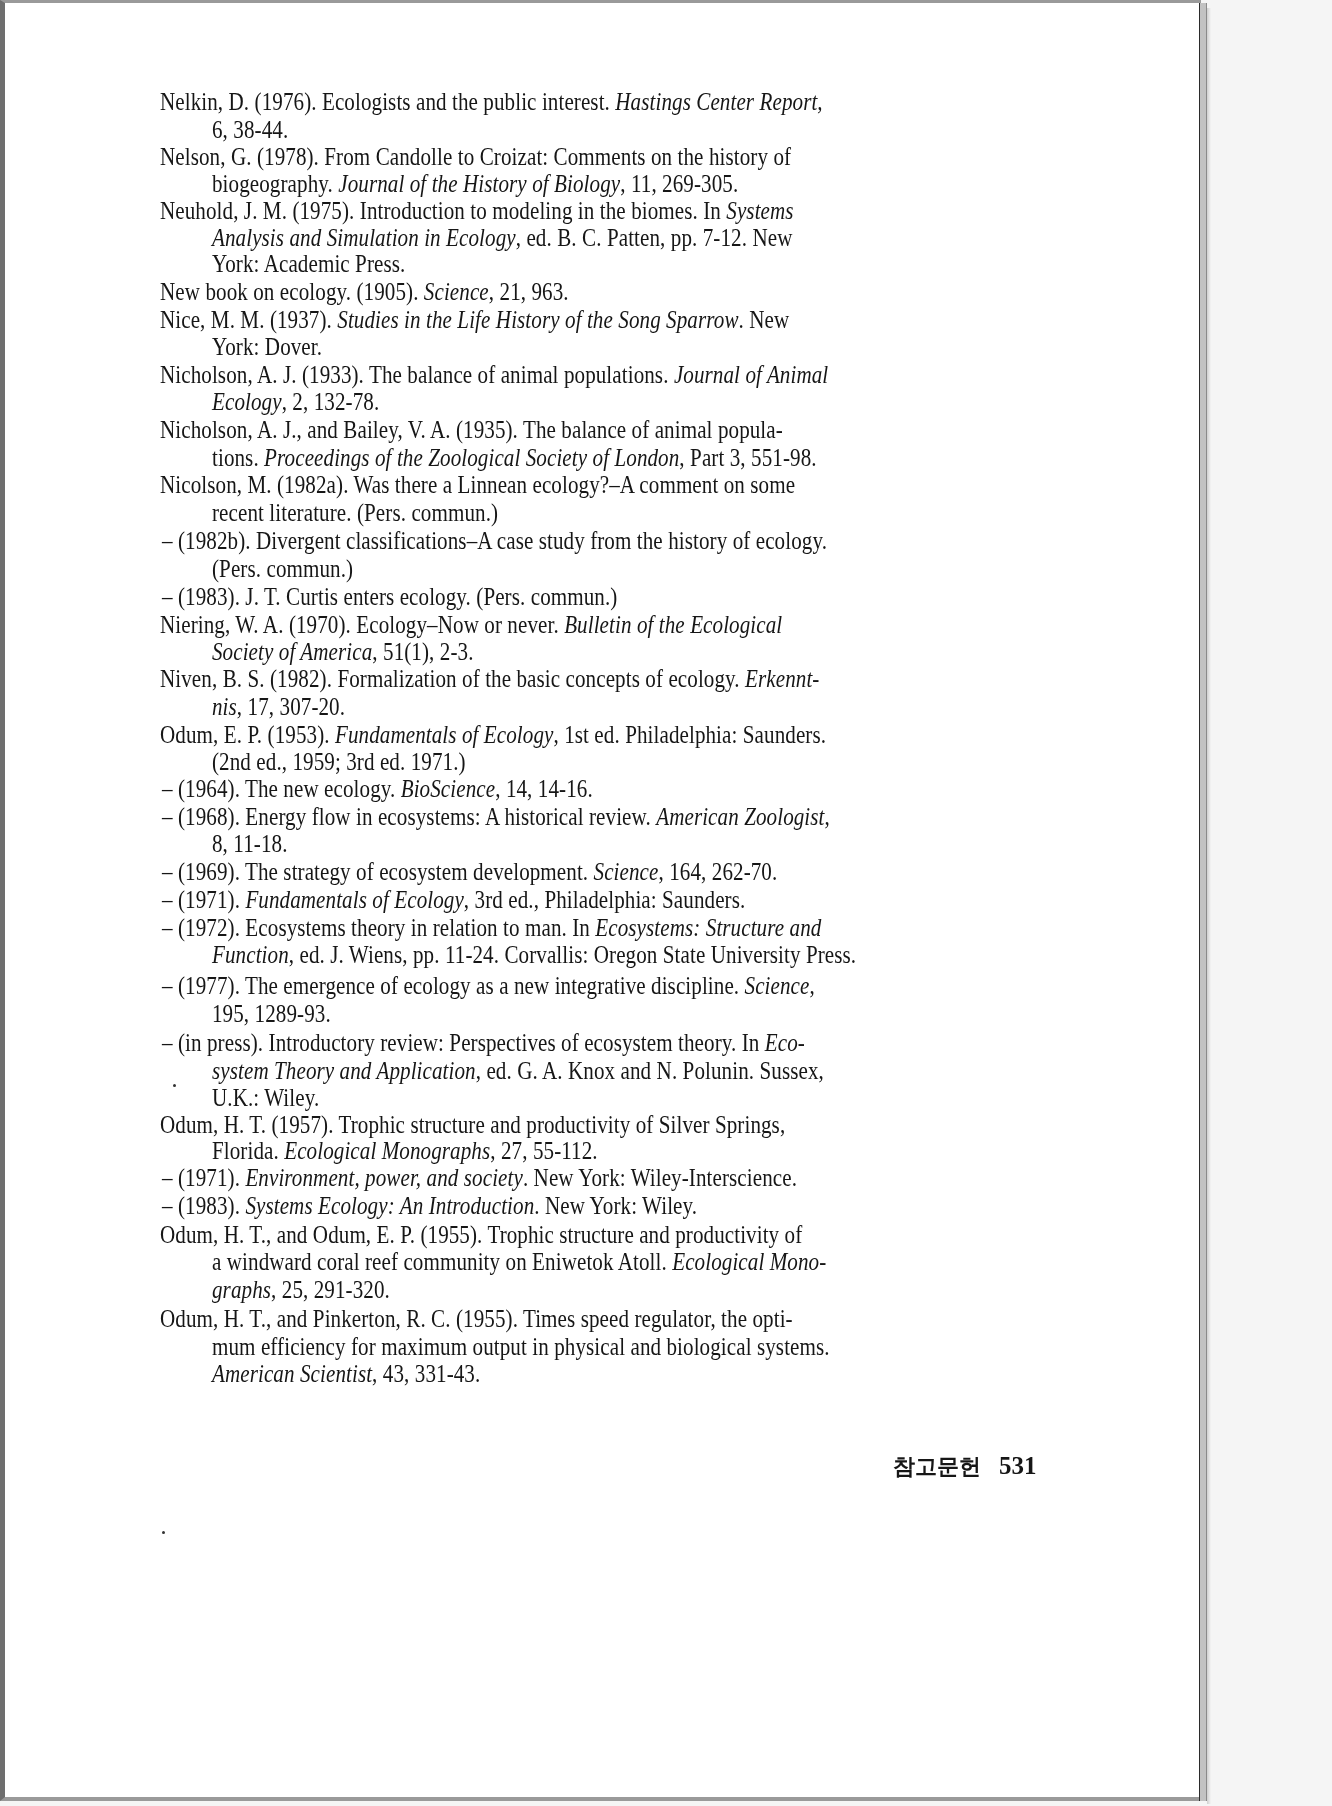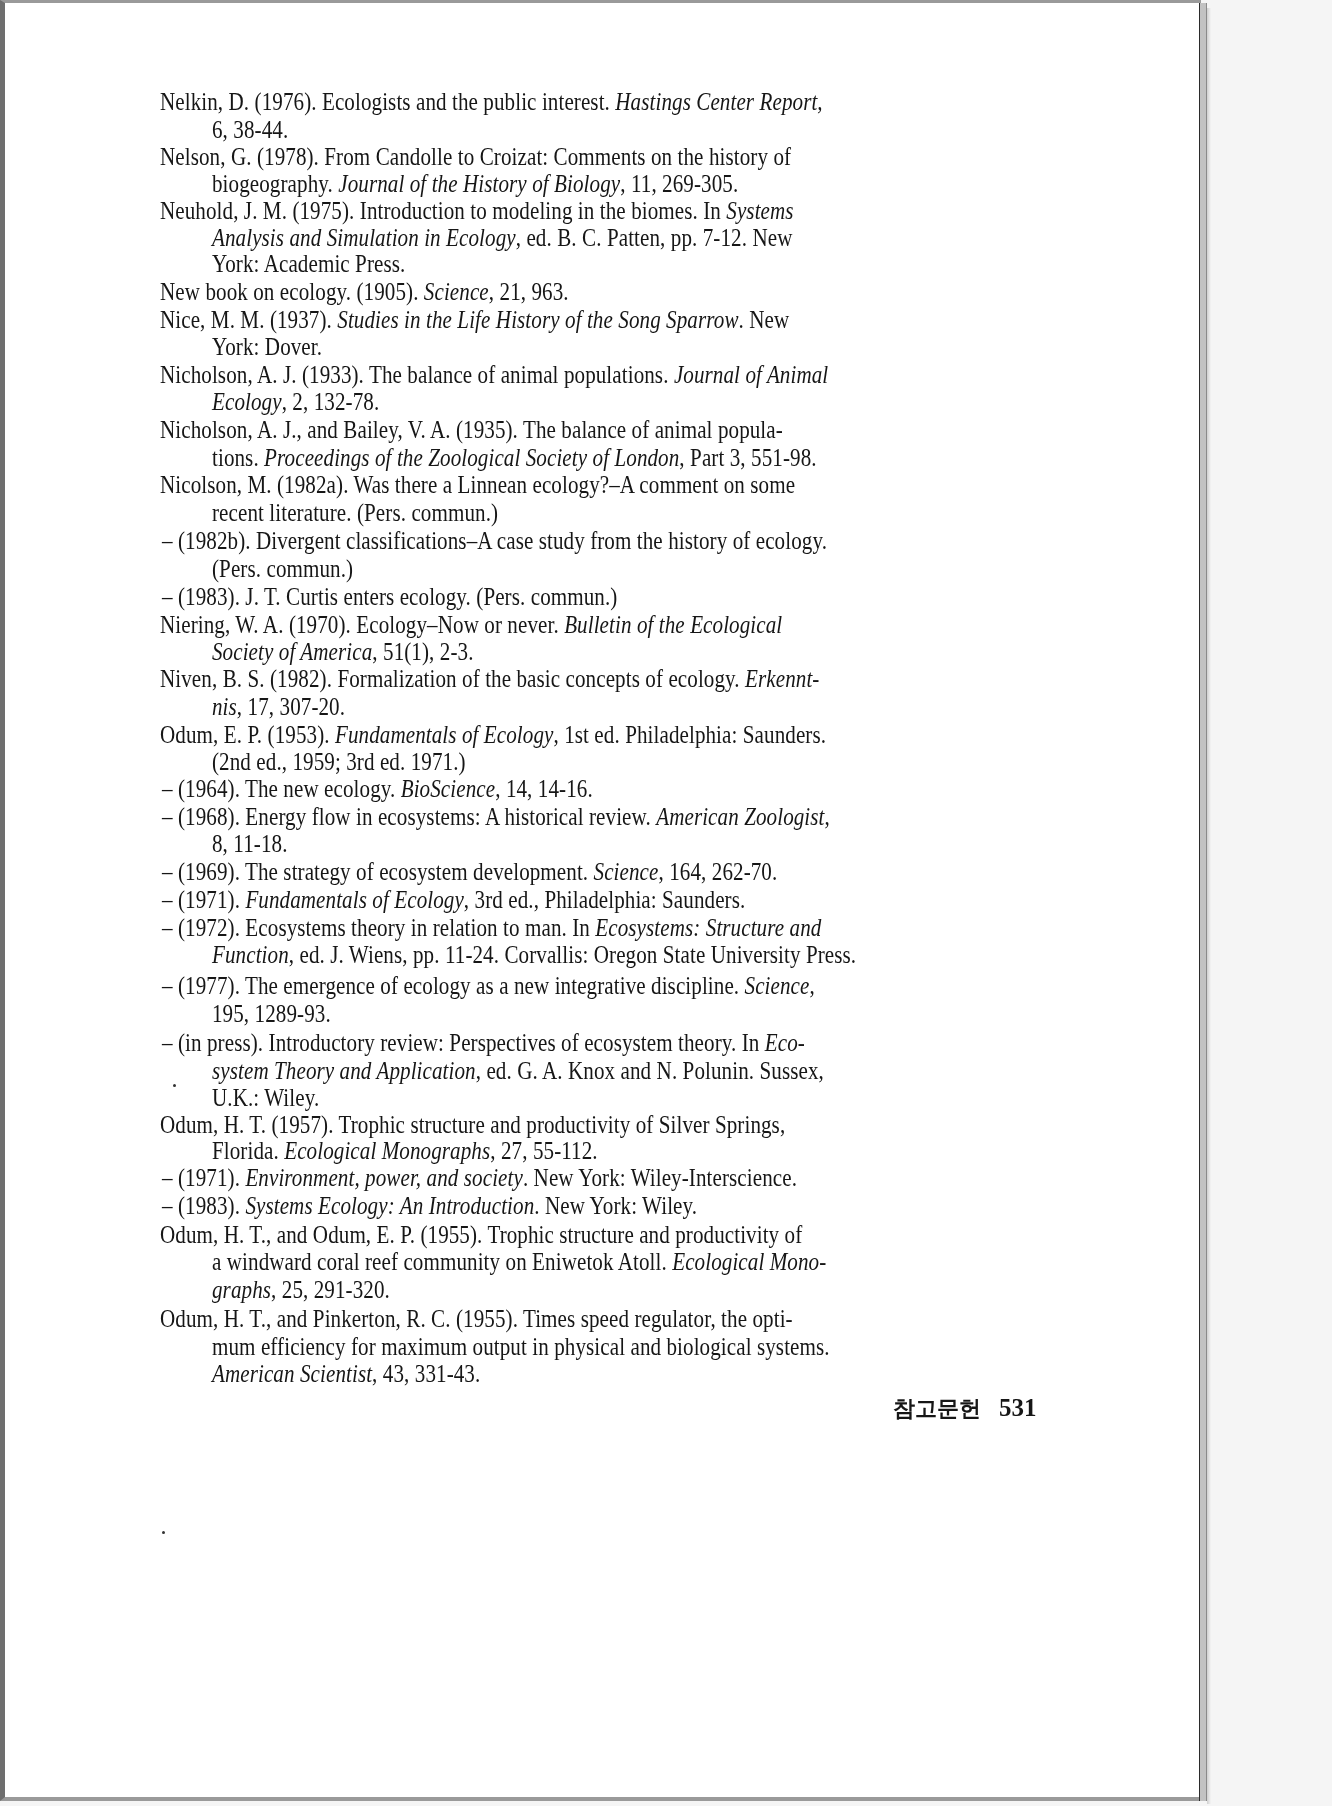--- a/index.html
+++ b/index.html
@@ -31,21 +31,21 @@
     position:absolute; white-space:nowrap;
     font-size:24.5px; line-height:28px; color:#161616;
     transform-origin:0 0;
     letter-spacing:0.1px;
   }
   .ln i { font-style:italic; }
   .c1 { left:160px; }
   .c2 { left:212px; }
   .d1 { left:162px; }
   #footer {
-    position:absolute; left:893px; top:1394px; white-space:nowrap;
+    position:absolute; left:893px; top:1452px; white-space:nowrap;
     font-size:24px; color:#161616; font-family:"DejaVu Sans", sans-serif;
   }
   #footer .pg { font-family:"Liberation Serif", serif; font-weight:bold; font-size:25px; margin-left:18px; }
   #footer .sec { font-weight:bold; font-size:22px; }
   .speck { position:absolute; width:3px; height:3px; background:#333; border-radius:50%; }
 </style>
 </head>
 <body>
 
 <div id="page"></div>

